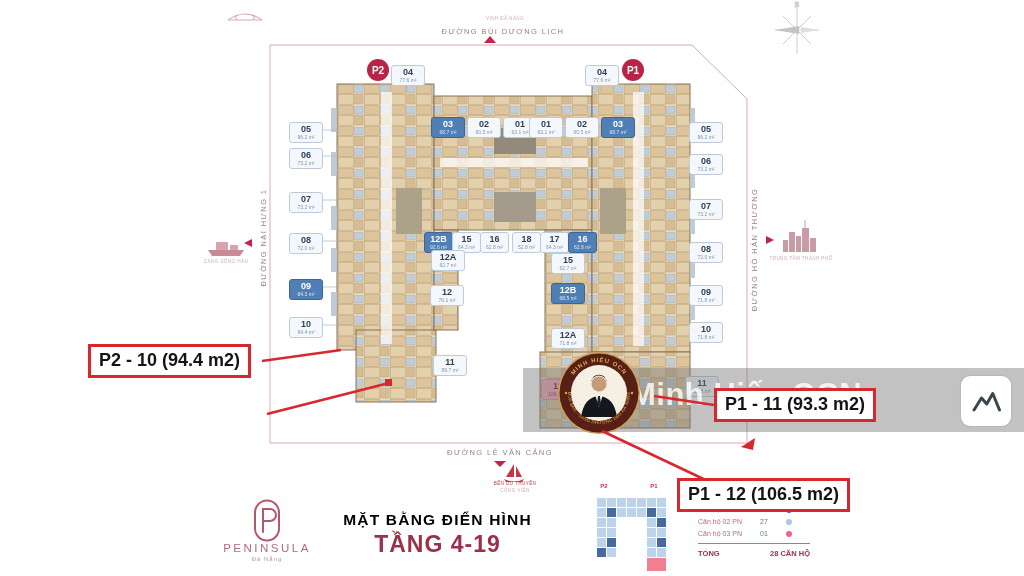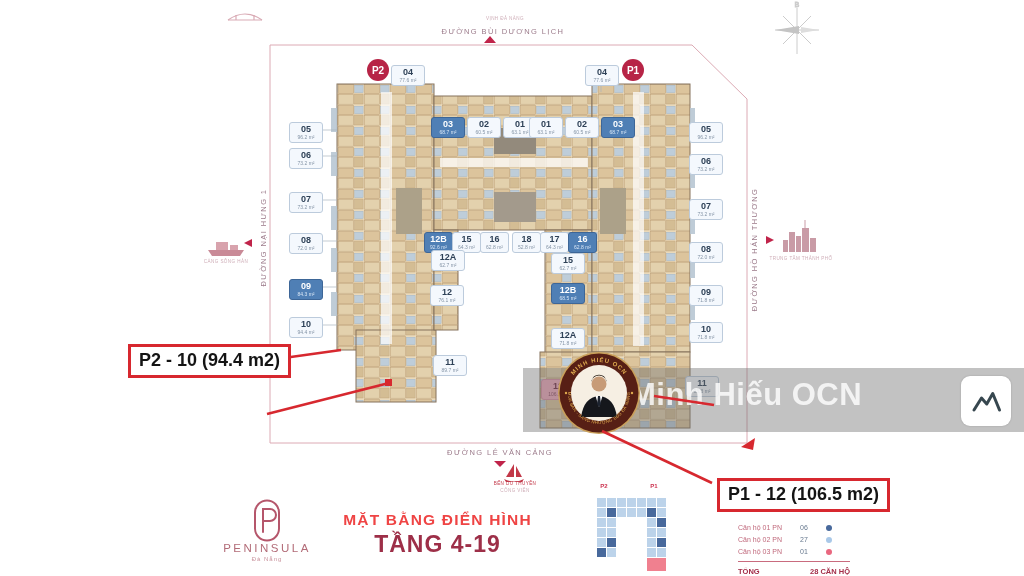--- a/index.html
+++ b/index.html
@@ -20,37 +20,37 @@
   .chip.sm{width:27px;}
   .tower-badge{position:absolute;width:22px;height:22px;border-radius:50%;background:#b72446;color:#fff;
        font-size:10px;font-weight:bold;display:flex;align-items:center;justify-content:center;z-index:2;}
   
   .street{position:absolute;font-size:7.5px;letter-spacing:1.4px;color:#9c7b8b;text-align:center;z-index:2;}
   .street.vert{width:140px;transform:rotate(-90deg);}
   .cap{position:absolute;font-size:4.6px;letter-spacing:.4px;color:#cfaeb8;text-align:center;z-index:2;}
   .cap.red{color:#c23848;}
   
   .callout{position:absolute;background:#fff;border:3px solid #d7282f;color:#141414;
-       font-size:18px;font-weight:bold;padding:3px 8px 4px;white-space:nowrap;z-index:7;margin-left:40px;}
+       font-size:18px;font-weight:bold;padding:3px 8px 4px;white-space:nowrap;z-index:7;}
   
   .band{position:absolute;left:523px;top:368px;width:501px;height:64px;background:rgba(110,110,110,.42);z-index:3;}
   .wm-text{position:absolute;left:630px;top:377px;font-size:31px;font-weight:bold;
        color:rgba(255,255,255,.8);letter-spacing:.5px;z-index:4;}
   .wm-tile{position:absolute;left:961px;top:376px;width:50px;height:50px;background:#fff;border-radius:9px;
        display:flex;align-items:center;justify-content:center;z-index:4;box-shadow:0 0 2px rgba(0,0,0,.2);}
   
   .title-block{position:absolute;left:335px;top:511px;width:205px;text-align:center;z-index:2;}
-  .title1{font-size:15.5px;font-weight:600;color:#ef4444;letter-spacing:1.2px;}
+  .title1{font-size:15.5px;font-weight:600;color:#000000;letter-spacing:1.2px;}
   .title2{font-size:23px;font-weight:800;color:#9d2f48;letter-spacing:1px;margin-top:2px;}
   .brand{position:absolute;left:222px;top:542px;width:90px;text-align:center;font-size:11.5px;
        letter-spacing:2.5px;color:#b26b77;z-index:2;}
   .brand-sub{position:absolute;left:222px;top:556px;width:90px;text-align:center;font-size:6px;
        letter-spacing:1px;color:#c9939d;z-index:2;}
   
-  .legend{position:absolute;left:698px;top:524px;width:118px;z-index:2;margin-left:40px;}
+  .legend{position:absolute;left:698px;top:506px;width:118px;z-index:2;}
   .lrow{display:flex;align-items:center;margin-bottom:5px;}
   .lrow .ll{flex:0 0 62px;font-size:7px;color:#c0697c;}
   .lrow .lv{flex:0 0 26px;font-size:7px;color:#66788e;}
   .ldot{width:6px;height:6px;border-radius:50%;}
   .ldiv{border-top:1px solid #c96b7e;margin:6px 0 5px;width:112px;}
   .ltotal{display:flex;justify-content:space-between;width:112px;font-size:7.5px;font-weight:bold;color:#a32e49;}
   .mini-label{position:absolute;width:20px;text-align:center;font-size:6px;font-weight:bold;color:#cc3350;z-index:2;}
   .mini-cell{position:absolute;width:9px;height:9px;z-index:1;}
 </style>
 </head>
@@ -344,20 +344,21 @@
       <line x1="262" y1="361" x2="341" y2="350"></line>
       <line x1="267" y1="414" x2="389" y2="383"></line>
       <rect x="385" y="379" width="7" height="7" stroke="none"></rect>
       <line x1="714" y1="405" x2="654" y2="396"></line>
       <line x1="602" y1="431" x2="712" y2="483"></line>
       <polygon points="741,447 755,438 753,450" stroke="none"></polygon>
     </g>
   </svg>
 
   <div class="callout" style="left:88px;top:344px">P2 - 10 (94.4 m2)</div>
+  <div class="callout" style="left:714px;top:388px">P1 - 11 (93.3 m2)</div>
   <div class="callout" style="left:677px;top:478px">P1 - 12 (106.5 m2)</div>
 
   <svg style="position:absolute;left:249px;top:499px;z-index:2" width="36" height="44" viewBox="0 0 36 44">
     <rect x="6" y="1.5" width="24" height="40" rx="12" fill="none" stroke="#b5566b" stroke-width="2"></rect>
     <path d="M14,33 V10 H21 a6,6 0 0 1 0,12 H14" fill="none" stroke="#b5566b" stroke-width="2" stroke-linecap="round"></path>
   </svg>
   <div class="brand">PENINSULA</div>
   <div class="brand-sub">Đà Nẵng</div>
   <div class="title-block">
     <div class="title1">MẶT BẰNG ĐIỂN HÌNH</div>

